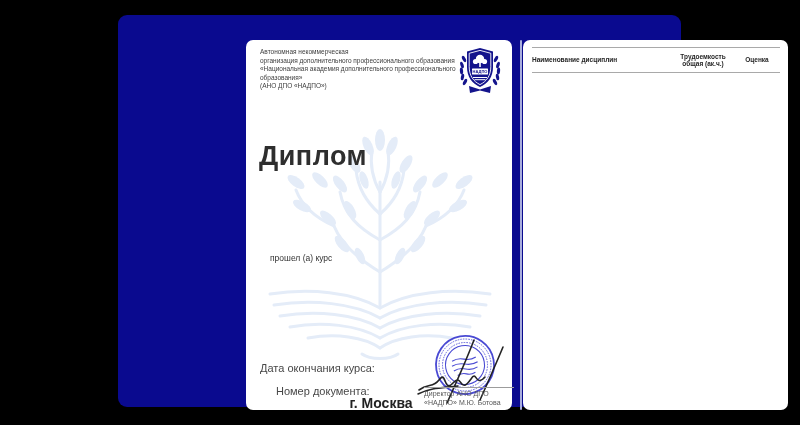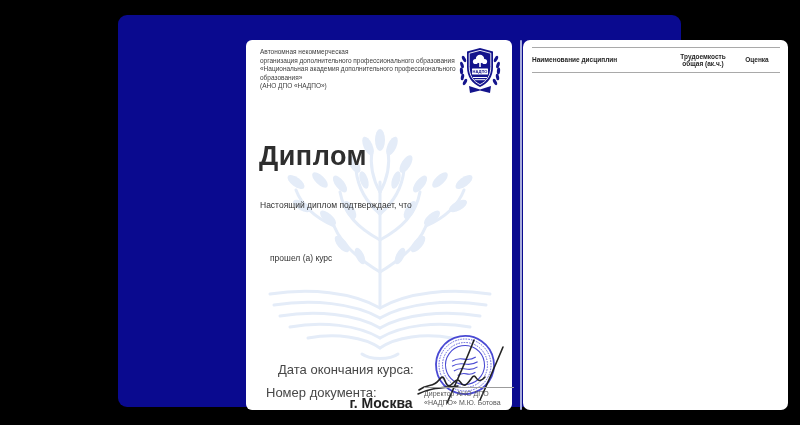--- a/index.html
+++ b/index.html
@@ -4,41 +4,41 @@
 <style>
   * { margin:0; padding:0; box-sizing:border-box; }
   html,body { background:#000; }
   body { font-family:"Liberation Sans", sans-serif; }
   .stage { position:relative; width:800px; height:425px; background:#000; overflow:hidden; }
 
   .folder { position:absolute; left:118px; top:15px; width:563px; height:392px;
             background:#0a0a8f; border-radius:9px; }
 
   .page { position:absolute; top:25px; height:370px; background:#fff; border-radius:7px; }
-  .page-left  { left:128px; width:266px;border-radius:6px; }
+  .page-left  { left:128px; width:266px; }
   .page-right { left:405px; width:265px; }
   .spine-highlight { position:absolute; left:402px; top:25px; width:2px; height:370px;
                      background:#a9aedd; border-radius:1px; }
 
   
   .org-name { position:absolute; left:14px; top:8px; width:198px;
               font-size:6.5px; line-height:8.5px; color:#3d3d3d; }
   .org-name span { display:block; }
 
   .logo { position:absolute; left:210px; top:7px; width:48px; height:47px; }
 
   .watermark { position:absolute; left:10px; top:82px; width:248px; height:240px; }
 
   .diploma-title { position:absolute; left:13px; top:100px; font-size:27px; line-height:32px;
                    font-weight:bold; color:#2e2e2e; letter-spacing:0.5px; }
   .confirmation-text { position:absolute; left:14px; top:160px; font-size:8.5px; color:#333; }
   .course-text       { position:absolute; left:14px; top:213px; font-size:8.5px; color:#333;margin-left:10px; }
 
-  .date-label   { position:absolute; left:32px; top:322px; font-size:13px; color:#474747; }
-  .number-label { position:absolute; left:20px; top:345px; font-size:13px; color:#474747; }
+  .date-label   { position:absolute; left:14px; top:322px; font-size:11px; color:#474747; }
+  .number-label { position:absolute; left:30px; top:345px; font-size:11px; color:#474747; }
   .city-label   { position:absolute; left:100px; top:355px; width:70px; text-align:center;
                   font-size:14px; font-weight:bold; color:#222; }
 
   .stamp { position:absolute; left:187px; top:293px; width:64px; height:64px; }
   .signature { position:absolute; left:168px; top:296px; width:102px; height:72px; }
   .signature-line { position:absolute; left:178px; top:347px; width:90px; height:1px; background:#9c9c9c; }
   .signature-caption { position:absolute; left:178px; top:350px; width:92px;
                        font-size:7px; line-height:8.5px; color:#565656; }
   .signature-caption span { display:block; }
 
@@ -153,21 +153,20 @@
           <circle cx="28.5" cy="14.5" r="2.6"></circle>
           <rect x="23.2" y="15" width="1.6" height="5"></rect>
           <rect x="16" y="21.5" width="16" height="6" rx="0.5"></rect>
           <rect x="17" y="30" width="14" height="1"></rect>
           <rect x="18.5" y="32.2" width="11" height="1"></rect>
         </g>
         <text x="24" y="26.2" text-anchor="middle" font-size="4" font-weight="bold" fill="#14148c">НАДПО</text>
       </svg>
 
       <div class="diploma-title">Диплом</div>
-      <div class="confirmation-text">Настоящий диплом подтверждает, что</div>
       <div class="course-text">прошел (а) курс</div>
 
       <div class="date-label">Дата окончания курса:</div>
       <div class="number-label">Номер документа:</div>
       <div class="city-label">г. Москва</div>
 
       <svg class="stamp" viewBox="0 0 64 64">
         <g transform="rotate(-10 32 32)" stroke="#3b3bd0" fill="none" opacity="0.92">
           <circle cx="32" cy="32" r="29" stroke-width="1.8"></circle>
           <circle cx="32" cy="32" r="26" stroke-width="0.8" stroke-dasharray="1.6,1.1"></circle>

